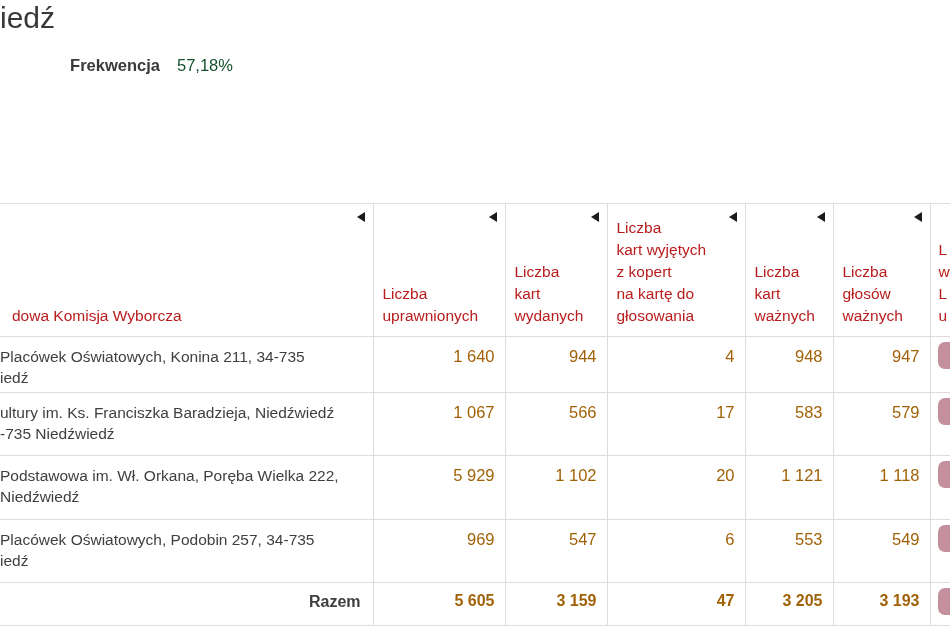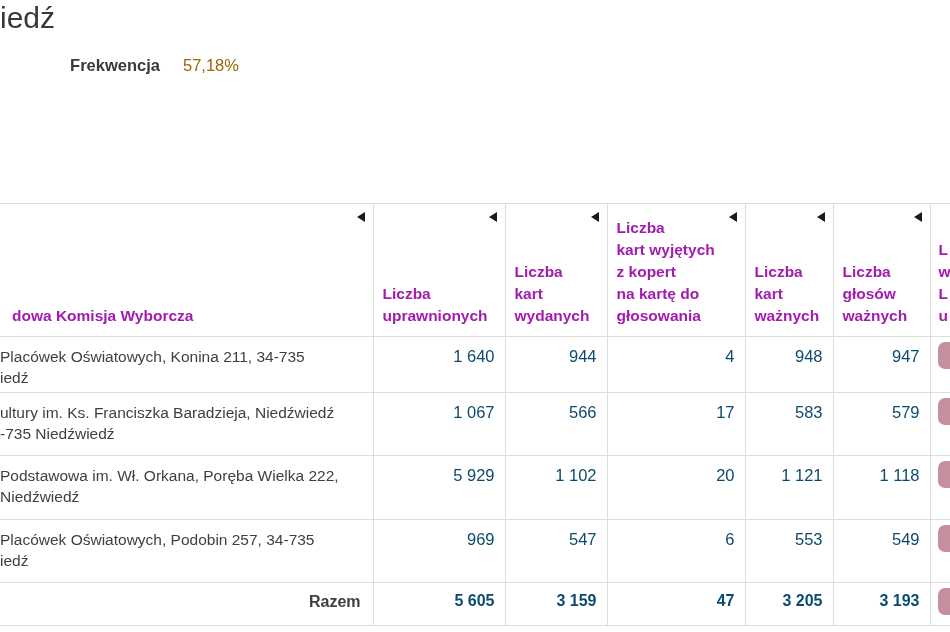--- a/index.html
+++ b/index.html
@@ -41,23 +41,23 @@
     width: 152px;
     text-align: right;
     font-weight: 700;
     font-size: 16.5px;
     color: #3a3a3a;
     vertical-align: top;
     padding-left: 8px;
   }
   .stat-value {
     display: inline-block;
-    margin-left: 23px;
+    margin-left: 17px;
     font-size: 16.5px;
-    color: #a16207;
+    color: #14532d;
     vertical-align: top;
   }
 
   
   .section-heading {
     position: absolute;
     top: 150px;
     left: 0;
     font-size: 29px;
     line-height: 44px;
@@ -87,25 +87,25 @@
   col.c7 { width: 60px; }
 
   th, td { border: 1px solid #dddddd; box-sizing: border-box; }
   th:first-child, td:first-child { border-left: none; }
 
   thead tr { height: 133px; }
   th {
     position: relative;
     vertical-align: bottom;
     text-align: left;
-    font-weight: 700;
+    font-weight: 400;
     font-size: 15.5px;
     line-height: 22px;
     padding: 6px 9px 9px 9px;
-    color: #a21caf;
+    color: #b91c1c;
     background: #ffffff;
   }
   th.name-col { padding-left: 12px; }
   th.pct-col { padding-left: 8px; }
   .hlines div { white-space: nowrap; }
 
   .sort-icon {
     position: absolute;
     top: 8px;
     right: 8px;
@@ -128,21 +128,21 @@
     line-height: 21px;
     color: #3f3f3f;
   }
   td.name div { white-space: nowrap; }
   td.num {
     vertical-align: top;
     text-align: right;
     padding: 9px 10px 0 0;
     font-size: 16.5px;
     line-height: 20px;
-    color: #0c4a6e;
+    color: #a16207;
   }
   td.badge-cell {
     vertical-align: top;
     padding: 5px 0 0 7px;
   }
   .badge {
     width: 46px;
     height: 27px;
     border-radius: 7px;
     background: #c4909e;

